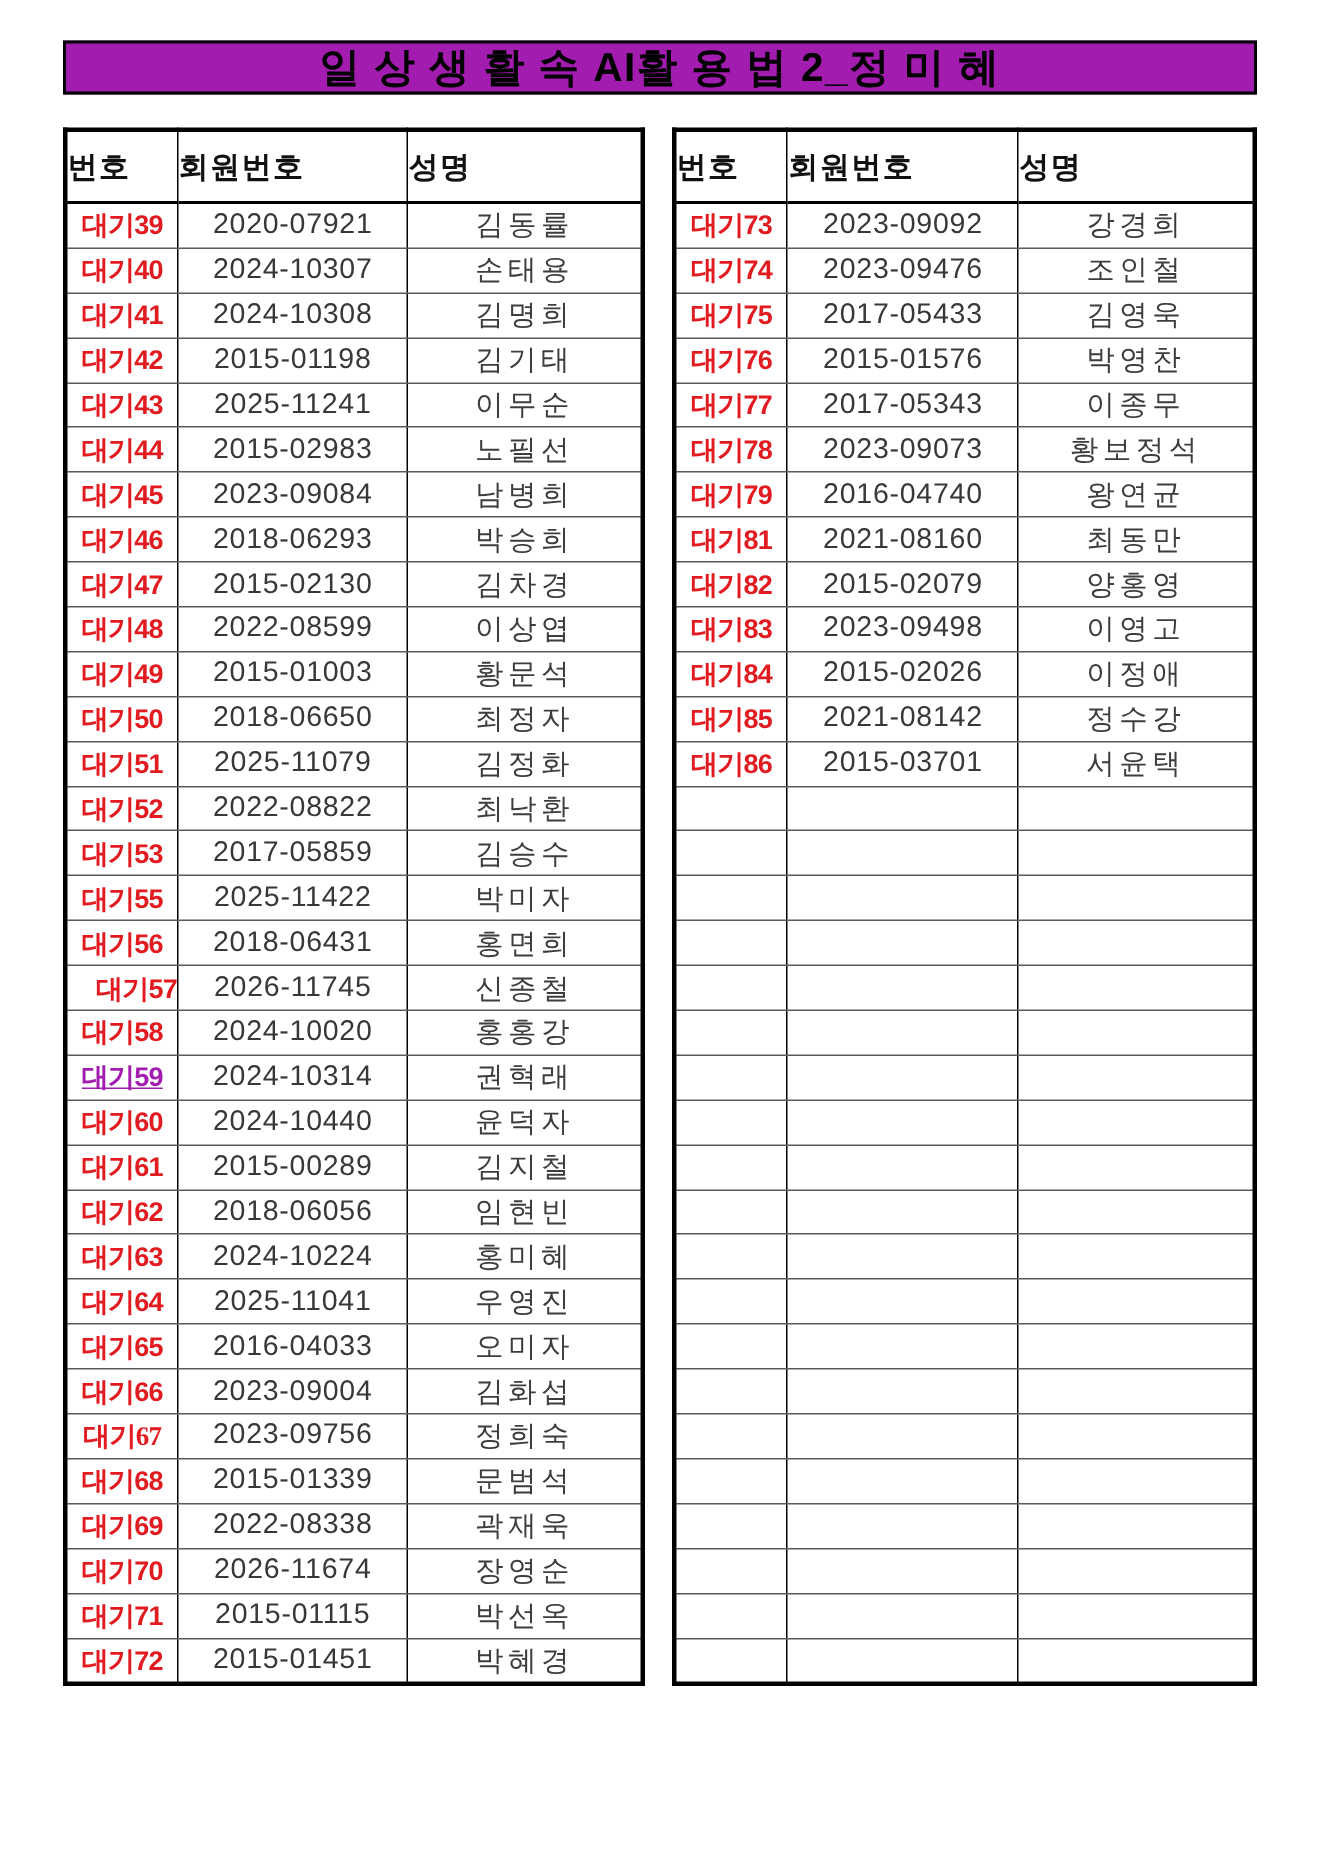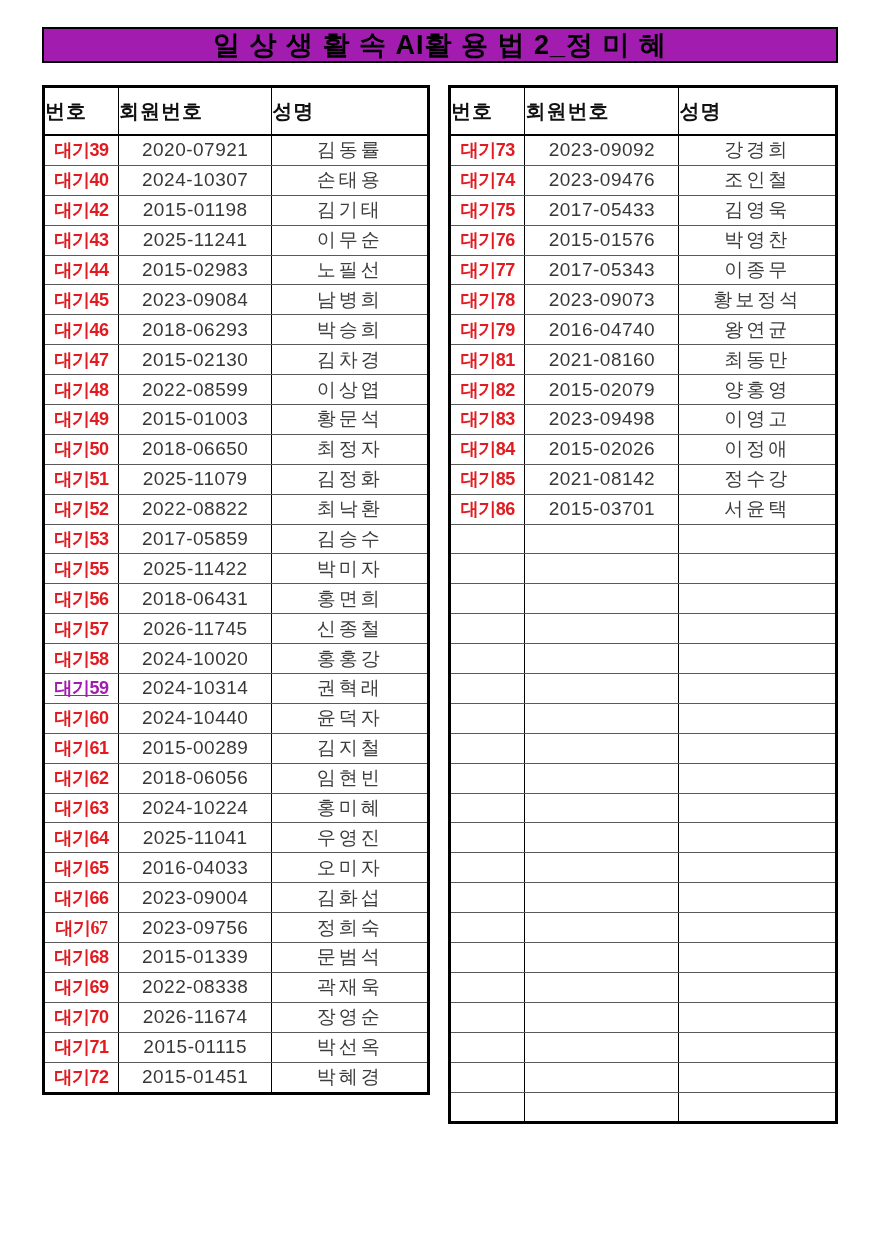--- a/index.html
+++ b/index.html
@@ -95,20 +95,25 @@
           <td class="cell-no" style="color: rgb(225, 27, 32);">대기39</td>
           <td class="cell-member">2020-07921</td>
           <td class="cell-name">김동률</td>
         </tr>
         <tr>
           <td class="cell-no" style="color: rgb(225, 27, 32);">대기40</td>
           <td class="cell-member">2024-10307</td>
           <td class="cell-name">손태용</td>
         </tr>
         <tr>
+          <td class="cell-no" style="color: rgb(225, 27, 32);">대기41</td>
+          <td class="cell-member">2024-10308</td>
+          <td class="cell-name">김명희</td>
+        </tr>
+        <tr>
           <td class="cell-no" style="color: rgb(225, 27, 32);">대기42</td>
           <td class="cell-member">2015-01198</td>
           <td class="cell-name">김기태</td>
         </tr>
         <tr>
           <td class="cell-no" style="color: rgb(225, 27, 32);">대기43</td>
           <td class="cell-member">2025-11241</td>
           <td class="cell-name">이무순</td>
         </tr>
         <tr>
@@ -165,21 +170,21 @@
           <td class="cell-no" style="color: rgb(225, 27, 32);">대기55</td>
           <td class="cell-member">2025-11422</td>
           <td class="cell-name">박미자</td>
         </tr>
         <tr>
           <td class="cell-no" style="color: rgb(225, 27, 32);">대기56</td>
           <td class="cell-member">2018-06431</td>
           <td class="cell-name">홍면희</td>
         </tr>
         <tr>
-          <td class="cell-no" style="color: rgb(225, 27, 32);">대기57</td>
+          <td class="cell-no" style="color: rgb(225, 27, 32); text-align: right;">대기57</td>
           <td class="cell-member">2026-11745</td>
           <td class="cell-name">신종철</td>
         </tr>
         <tr>
           <td class="cell-no" style="color: rgb(225, 27, 32);">대기58</td>
           <td class="cell-member">2024-10020</td>
           <td class="cell-name">홍홍강</td>
         </tr>
         <tr>
           <td class="cell-no" style="color: #a21caf; text-decoration: underline;">대기59</td>

